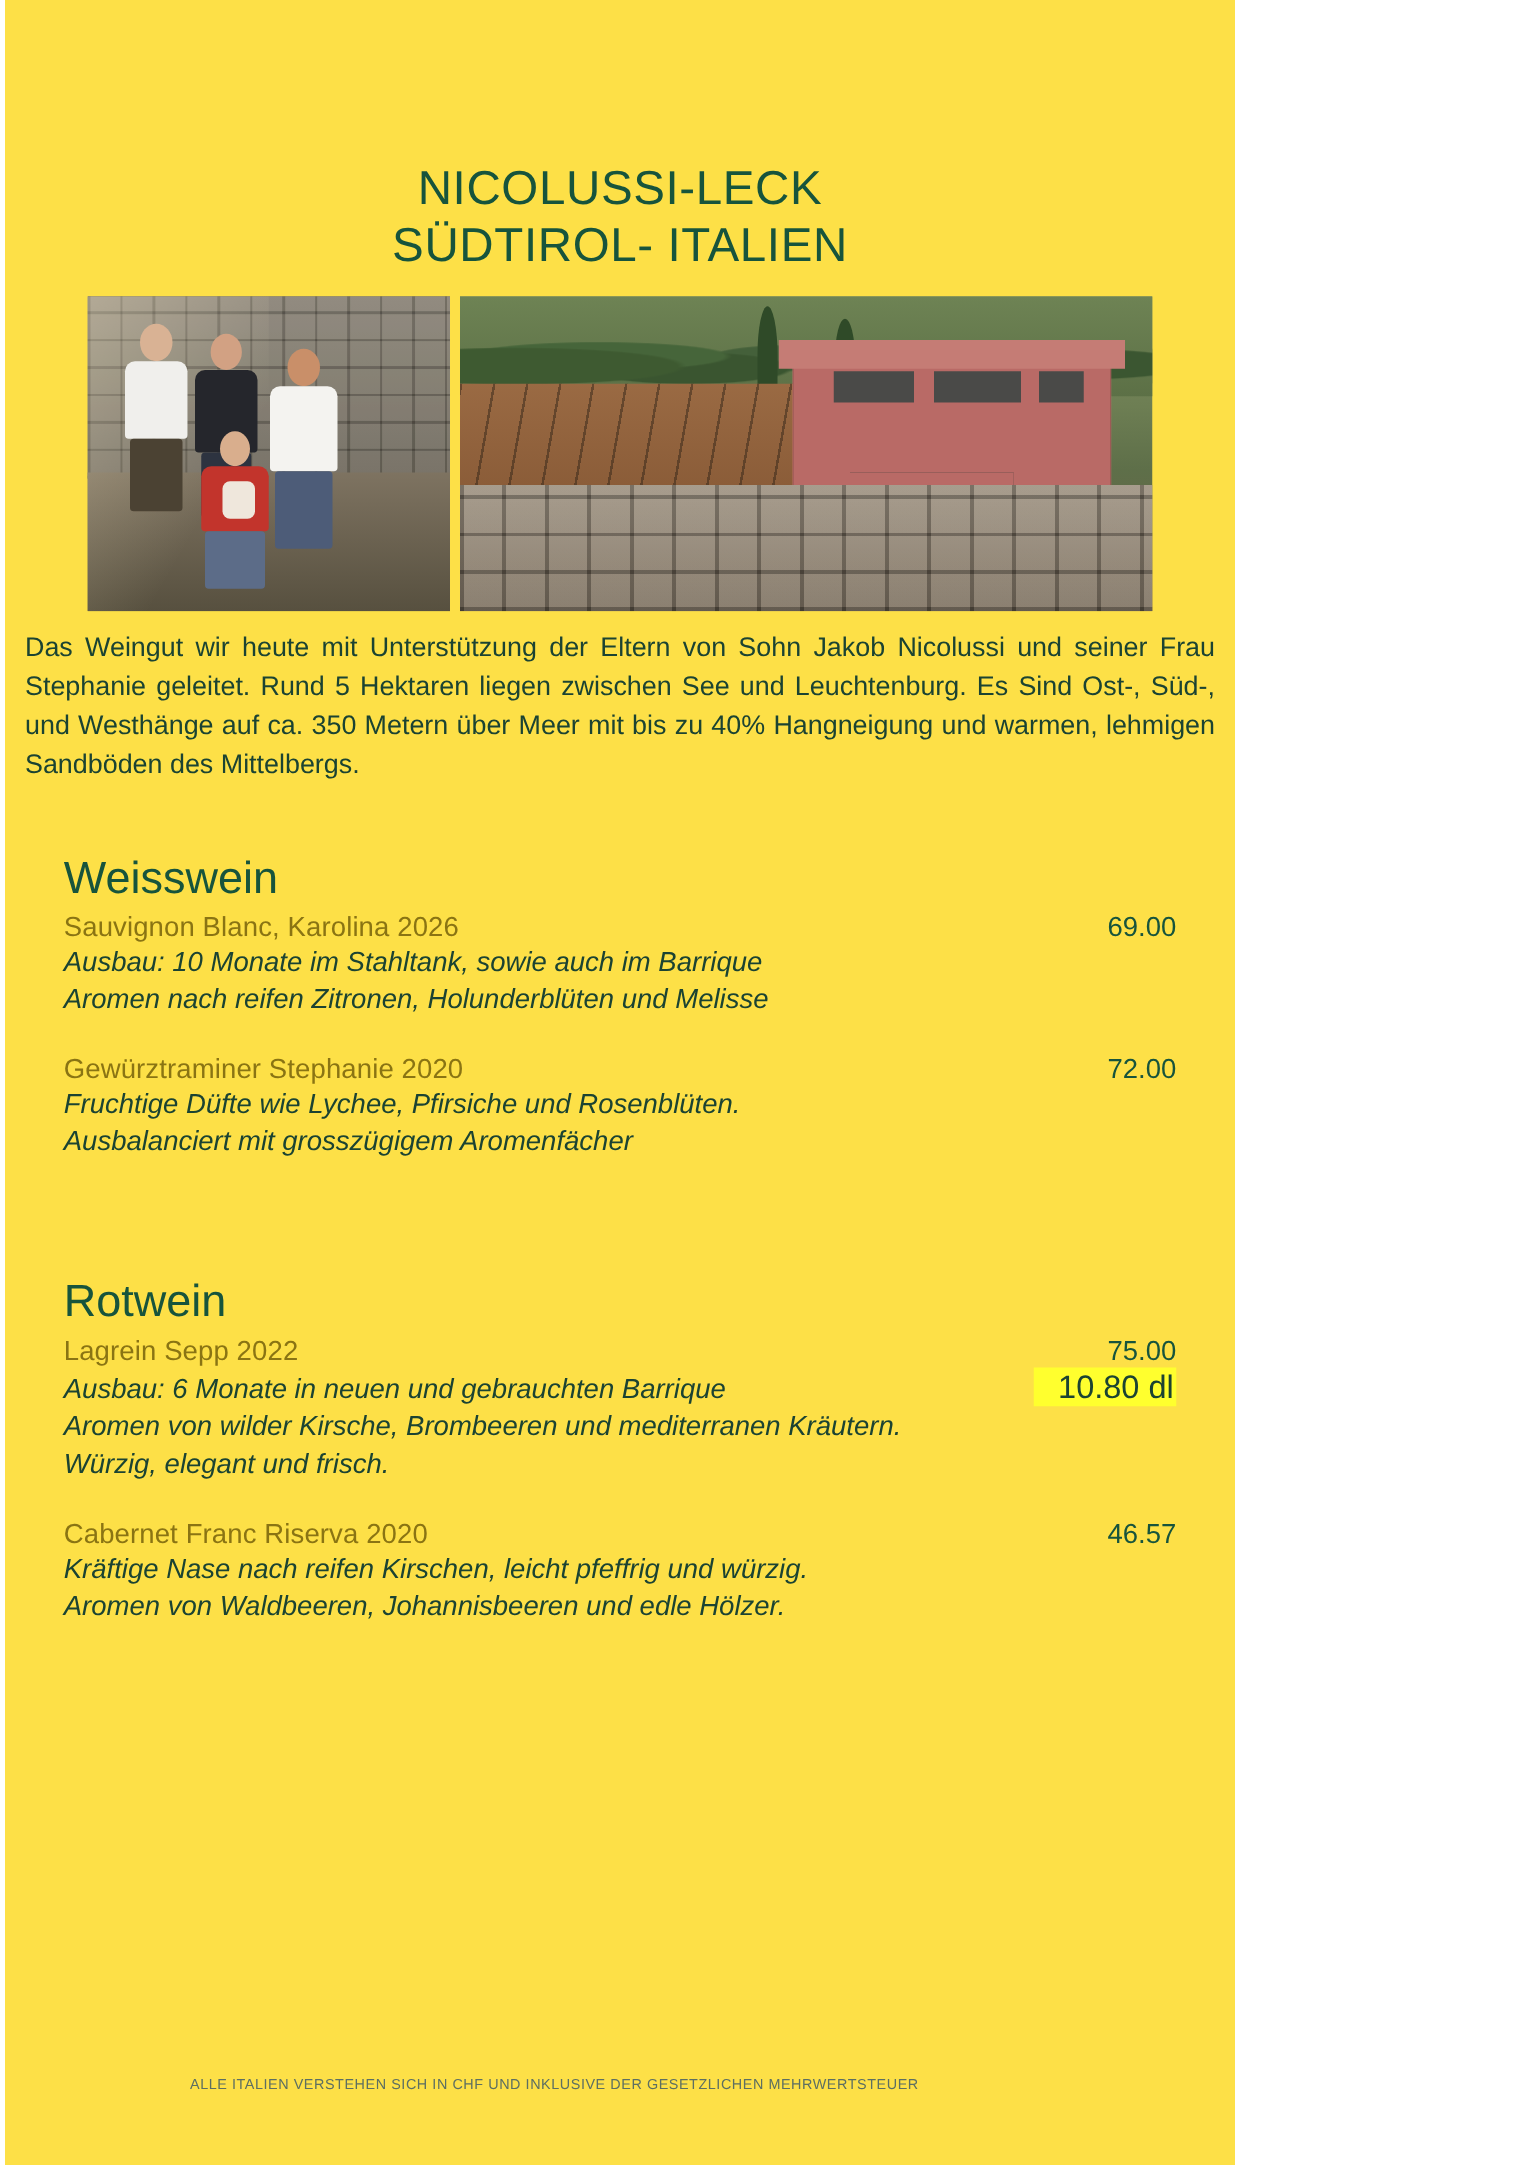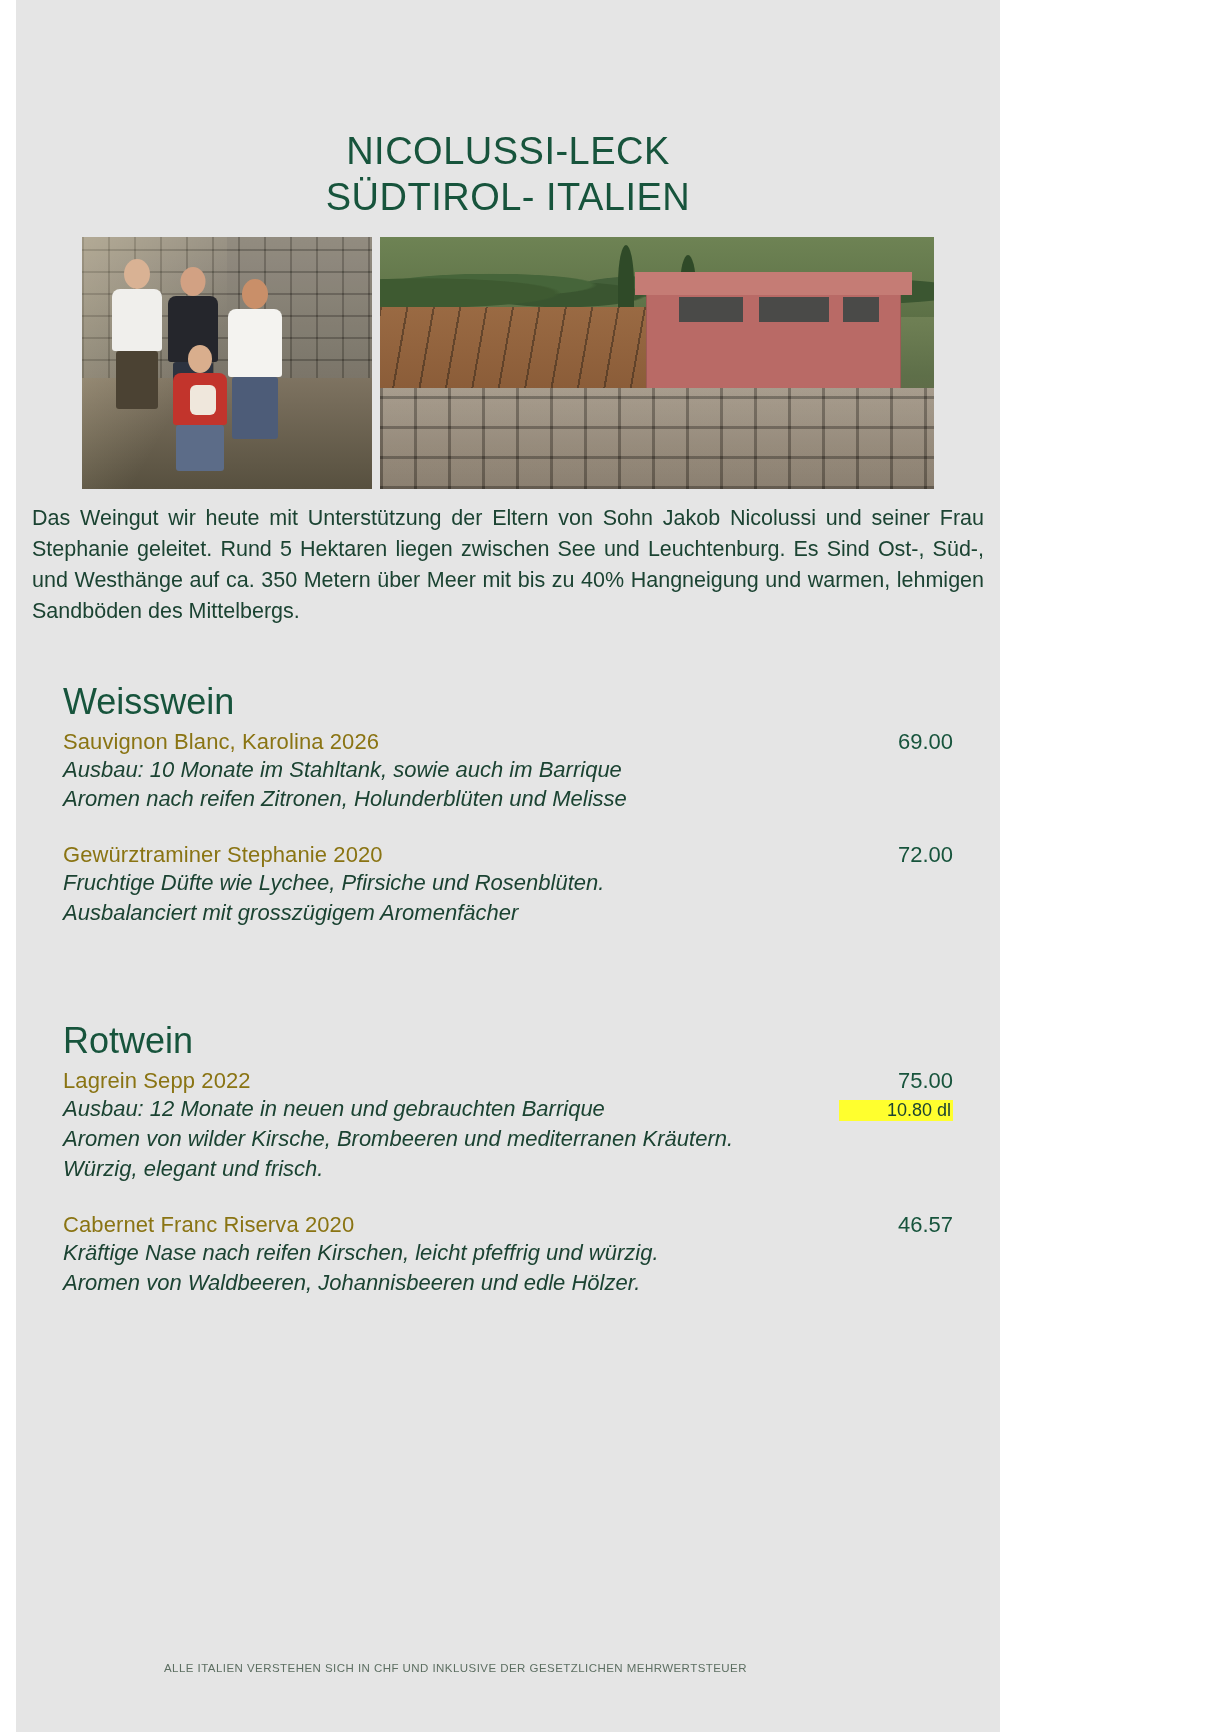--- a/index.html
+++ b/index.html
@@ -10,24 +10,24 @@
   body {
     width: 1224px;
     height: 1732px;
     font-family: "Liberation Sans", sans-serif;
     color: #1b4332;
     position: relative;
     overflow: hidden;
   }
   .page {
     position: absolute;
-    left: 16px; top: 0;
+    left: 4px; top: 0;
     width: 984px;
     height: 1732px;
-    background: #e5e5e5;
+    background: #fde047;
   }
 
   
   .header {
     text-align: center;
     padding-top: 128px;
   }
   .header-line {
     font-size: 38px;
     letter-spacing: 0.5px;
@@ -198,21 +198,21 @@
     justify-content: space-between;
     align-items: baseline;
   }
   .wine-desc {
     font-size: 22px;
     color: #1b4332;
     line-height: 1.36;
     font-style: italic;
   }
   .price-secondary {
-    font-size: 18px;
+    font-size: 26px;
     color: #1b4332;
     background: #ffff2e;
     padding: 0 2px;
     min-width: 110px;
     text-align: right;
   }
 
   
   .footer {
     position: absolute;
@@ -306,21 +306,21 @@
     </div>
 
     <h2 class="section-title second">Rotwein</h2>
 
     <div class="wine">
       <div class="wine-head">
         <span class="wine-name">Lagrein Sepp 2022</span>
         <span class="wine-price">75.00</span>
       </div>
       <div class="wine-line">
-        <span class="wine-desc">Ausbau: 12 Monate in neuen und gebrauchten Barrique</span>
+        <span class="wine-desc">Ausbau: 6 Monate in neuen und gebrauchten Barrique</span>
         <span class="price-secondary">10.80 dl</span>
       </div>
       <div class="wine-desc">Aromen von wilder Kirsche, Brombeeren und mediterranen Kräutern.</div>
       <div class="wine-desc">Würzig, elegant und frisch.</div>
     </div>
 
     <div class="wine">
       <div class="wine-head">
         <span class="wine-name">Cabernet Franc Riserva 2020</span>
         <span class="wine-price">46.57</span>

